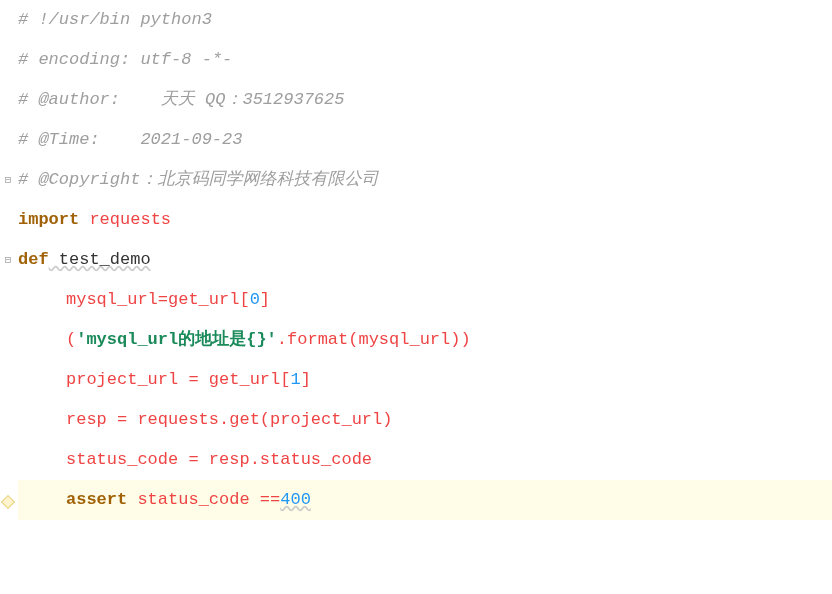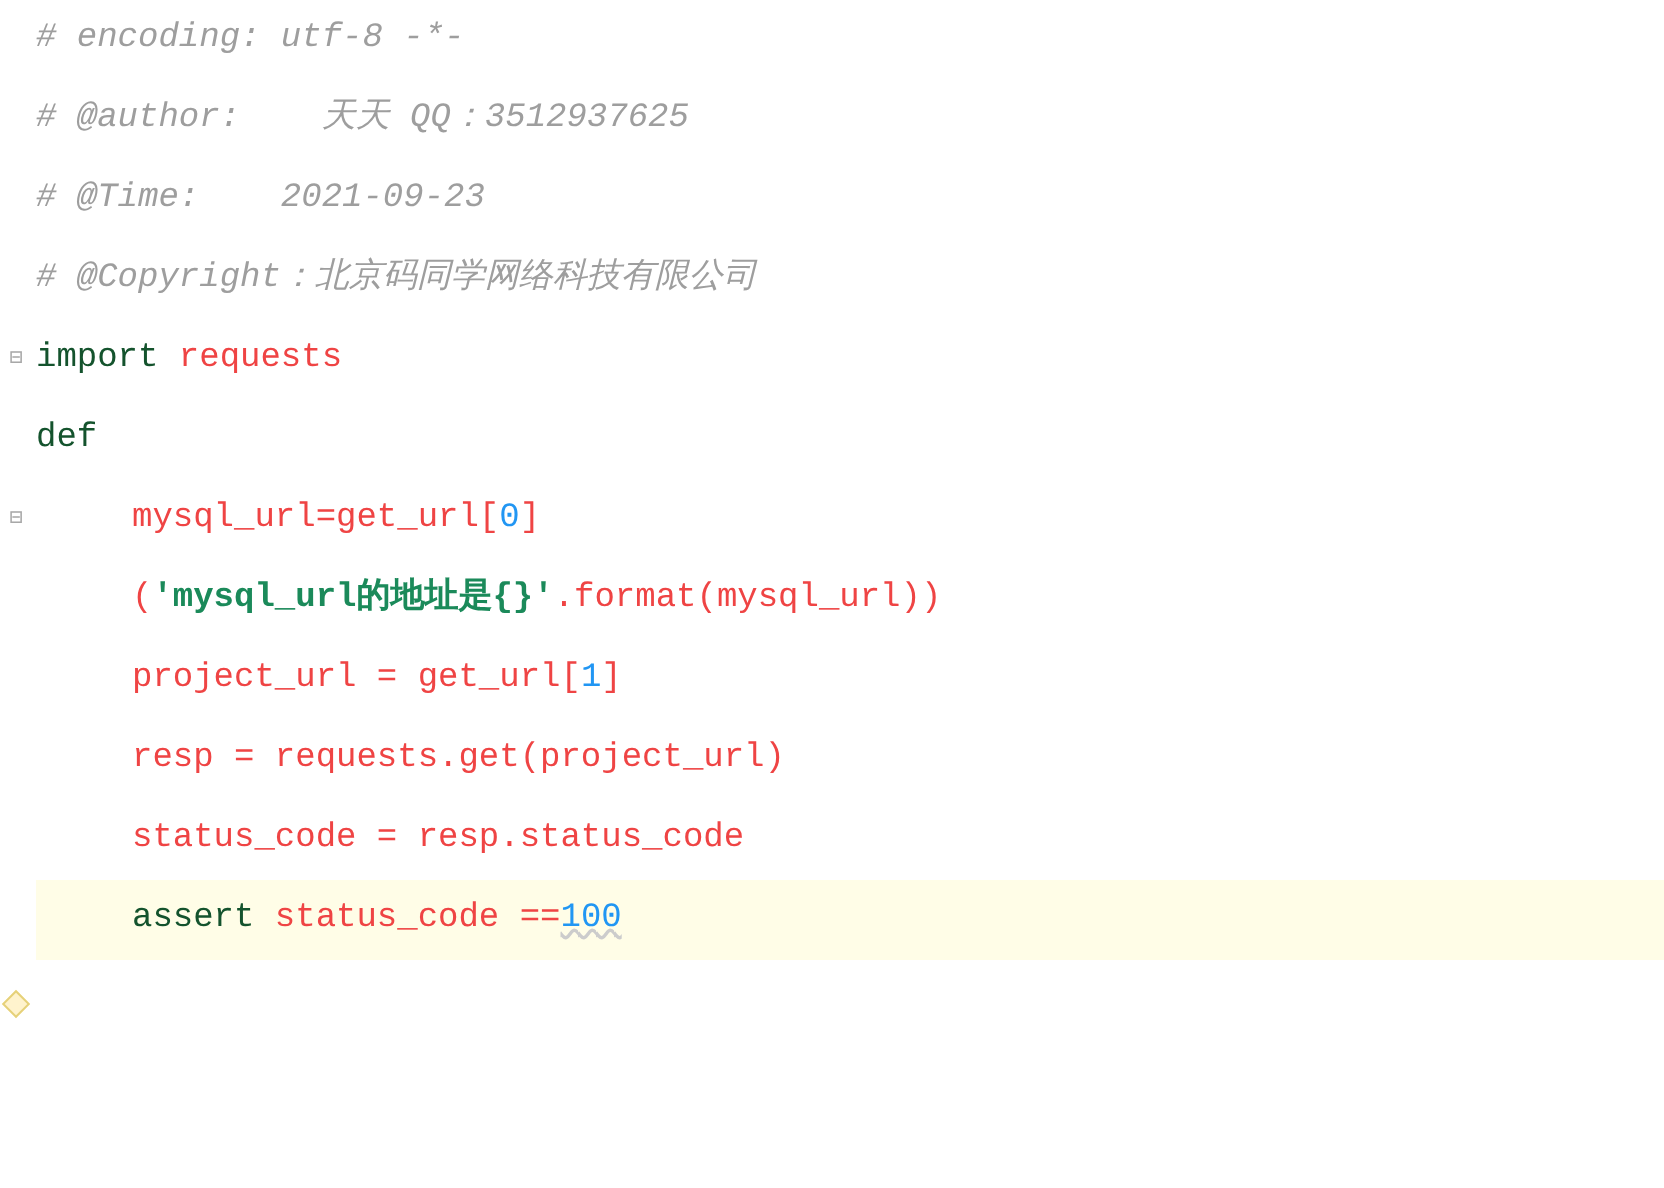--- a/index.html
+++ b/index.html
@@ -56,22 +56,22 @@
     }
     .line.highlight {
       background: #fffde7;
       align-items: flex-end;
     }
     .comment {
       color: #9e9e9e;
       font-style: italic;
     }
     .keyword {
-      color: #14532d;
-      font-weight: normal;
+      color: #a16207;
+      font-weight: bold;
     }
     .func-name {
       color: #333333;
     }
     .string {
       color: #1b8a5a;
       font-weight: bold;
     }
     .number {
       color: #2196f3;
@@ -97,26 +97,27 @@
         <span class="fold-icon">⊟</span>
       </div>
     <div class="gutter-icon" style="top:254px">
         <span class="fold-icon">⊟</span>
       </div>
     <div class="gutter-icon" style="top:496px">
         <div class="warn-icon"></div>
       </div>
   </div>
   <div class="code-area">
+    <div class="line"><span class="comment"># !/usr/bin python3</span></div>
     <div class="line"><span class="comment"># encoding: utf-8 -*-</span></div>
     <div class="line"><span class="comment"># @author:    天天 QQ：3512937625</span></div>
     <div class="line"><span class="comment"># @Time:    2021-09-23</span></div>
     <div class="line"><span class="comment"># @Copyright：北京码同学网络科技有限公司</span></div>
     <div class="line"><span class="keyword">import</span><span class="plain"> requests</span></div>
-    <div class="line"><span class="keyword">def</span></div>
+    <div class="line"><span class="keyword">def</span><span class="func-name wavy"> test_demo</span></div>
     <div class="line"><span class="indent"></span><span class="plain">mysql_url=get_url[</span><span class="number">0</span><span class="plain">]</span></div>
     <div class="line"><span class="indent"></span><span class="plain">(</span><span class="string">'mysql_url的地址是{}'</span><span class="plain">.format(mysql_url))</span></div>
     <div class="line"><span class="indent"></span><span class="plain">project_url = get_url[</span><span class="number">1</span><span class="plain">]</span></div>
     <div class="line"><span class="indent"></span><span class="plain">resp = requests.get(project_url)</span></div>
     <div class="line"><span class="indent"></span><span class="plain">status_code = resp.status_code</span></div>
-    <div class="line highlight"><span class="indent"></span><span class="keyword">assert</span><span class="plain"> status_code ==</span><span class="number wavy">100</span></div>
+    <div class="line highlight"><span class="indent"></span><span class="keyword">assert</span><span class="plain"> status_code ==</span><span class="number wavy">400</span></div>
   </div>
 </div>
 
 </body></html>

